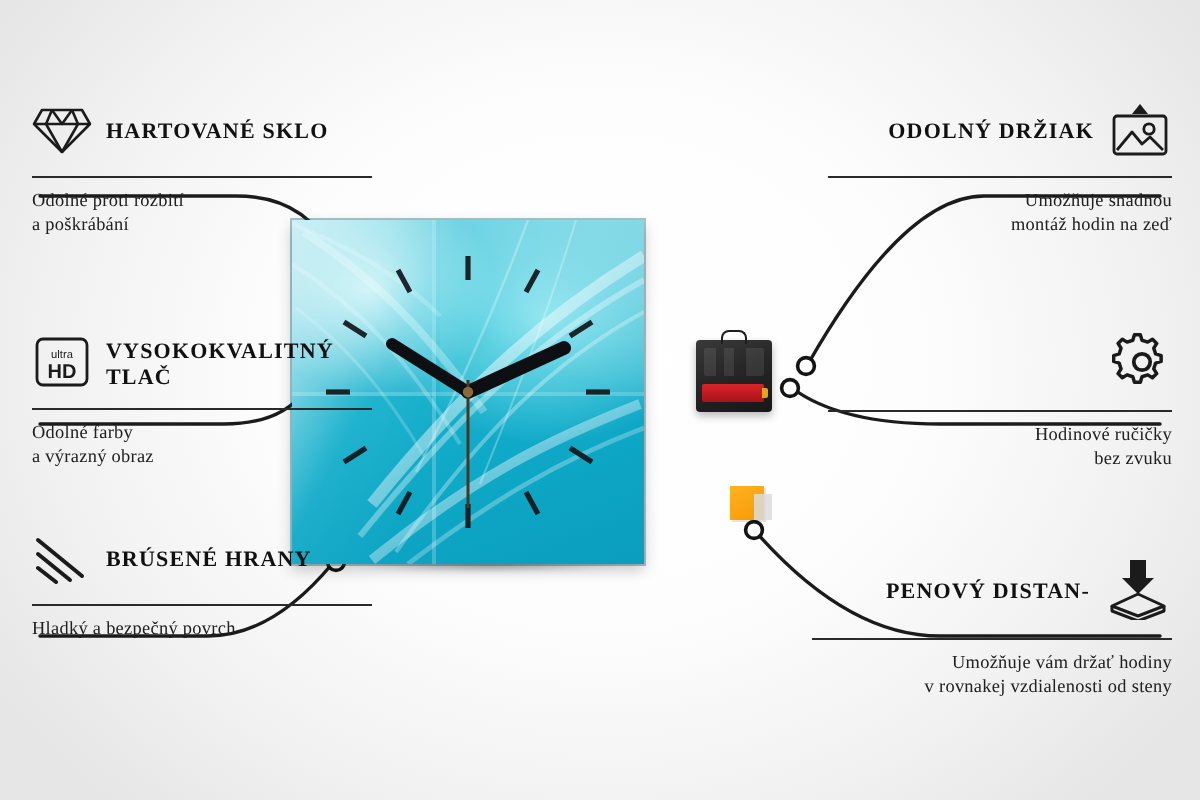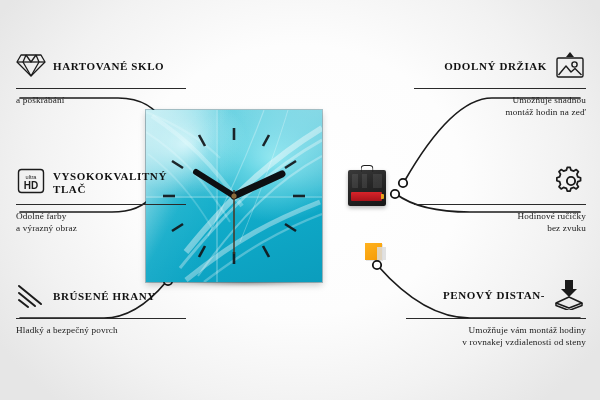--- a/index.html
+++ b/index.html
@@ -50,21 +50,21 @@
     line-height: 1.35;
     color: #202020;
     letter-spacing: 0.15px;
   }
 
   .icon { flex: 0 0 auto; display:block; }
 
   
   #feat-glass    { left: 16px;  top: 50px; }
   #feat-print    { left: 16px;  top: 166px; }
-  #feat-edges    { left: 16px;  top: 280px; }
+  #feat-edges    { left: 16px;  top: 264px; }
   #feat-holder   { left: 414px; top: 50px;  width: 172px; }
   #feat-mech     { left: 414px; top: 166px; width: 172px; }
   #feat-foam     { left: 406px; top: 278px; width: 180px; }
 
   
   .clock {
     position: absolute;
     left: 146px; top: 110px;
     width: 176px; height: 172px;
     background:
@@ -236,20 +236,21 @@
           <path d="M5,3 H25 L29,10 L15,24 L1,10 Z"></path>
           <path d="M1,10 H29"></path>
             <path d="M10,3 L7,10 L15,24"></path>
             <path d="M20,3 L23,10 L15,24"></path>
           <path d="M10,3 L15,10 L20,3"></path>
         </svg>
       </span>
       <span class="f-title">HARTOVANÉ SKLO</span>
     </div>
     <div class="f-rule"></div>
+    <div class="f-sub">Odolné proti rozbití</div>
     <div class="f-sub">a poškrábání</div>
   </div>
 
   <div class="feature left" id="feat-print">
     <div class="f-head">
       <span class="icon">
         <svg width="30" height="28" viewBox="0 0 30 28">
           <rect x="2.5" y="2.5" width="25" height="23" rx="3" fill="none" stroke="#1b1b1b" stroke-width="1.4"></rect>
           <text x="15" y="12" font-family="Liberation Sans, sans-serif" font-size="5.6" fill="#1b1b1b" text-anchor="middle">ultra</text>
           <text x="15" y="22" font-family="Liberation Sans, sans-serif" font-size="10" font-weight="bold" fill="#1b1b1b" text-anchor="middle">HD</text>
@@ -316,17 +317,17 @@
       <span class="icon">
         <svg width="34" height="32" viewBox="0 0 34 32" fill="none" stroke="#1b1b1b" stroke-width="1.5" stroke-linejoin="round">
           <path d="M13,2 h8 v9 h4 l-8,8 -8,-8 h4 z" fill="#1b1b1b" stroke="none"></path>
           <path d="M17,19 L30,25 L17,30 L4,25 Z"></path>
           <path d="M17,24 L28,28.2" opacity="0"></path>
           <path d="M4,25 v2.5 L17,32.5 L30,27.5 V25"></path>
         </svg>
       </span>
     </div>
     <div class="f-rule"></div>
-    <div class="f-sub">Umožňuje vám montáž hodiny</div>
+    <div class="f-sub">Umožňuje vám držať hodiny</div>
     <div class="f-sub">v rovnakej vzdialenosti od steny</div>
   </div>
 
 </div>
 
 </body></html>

